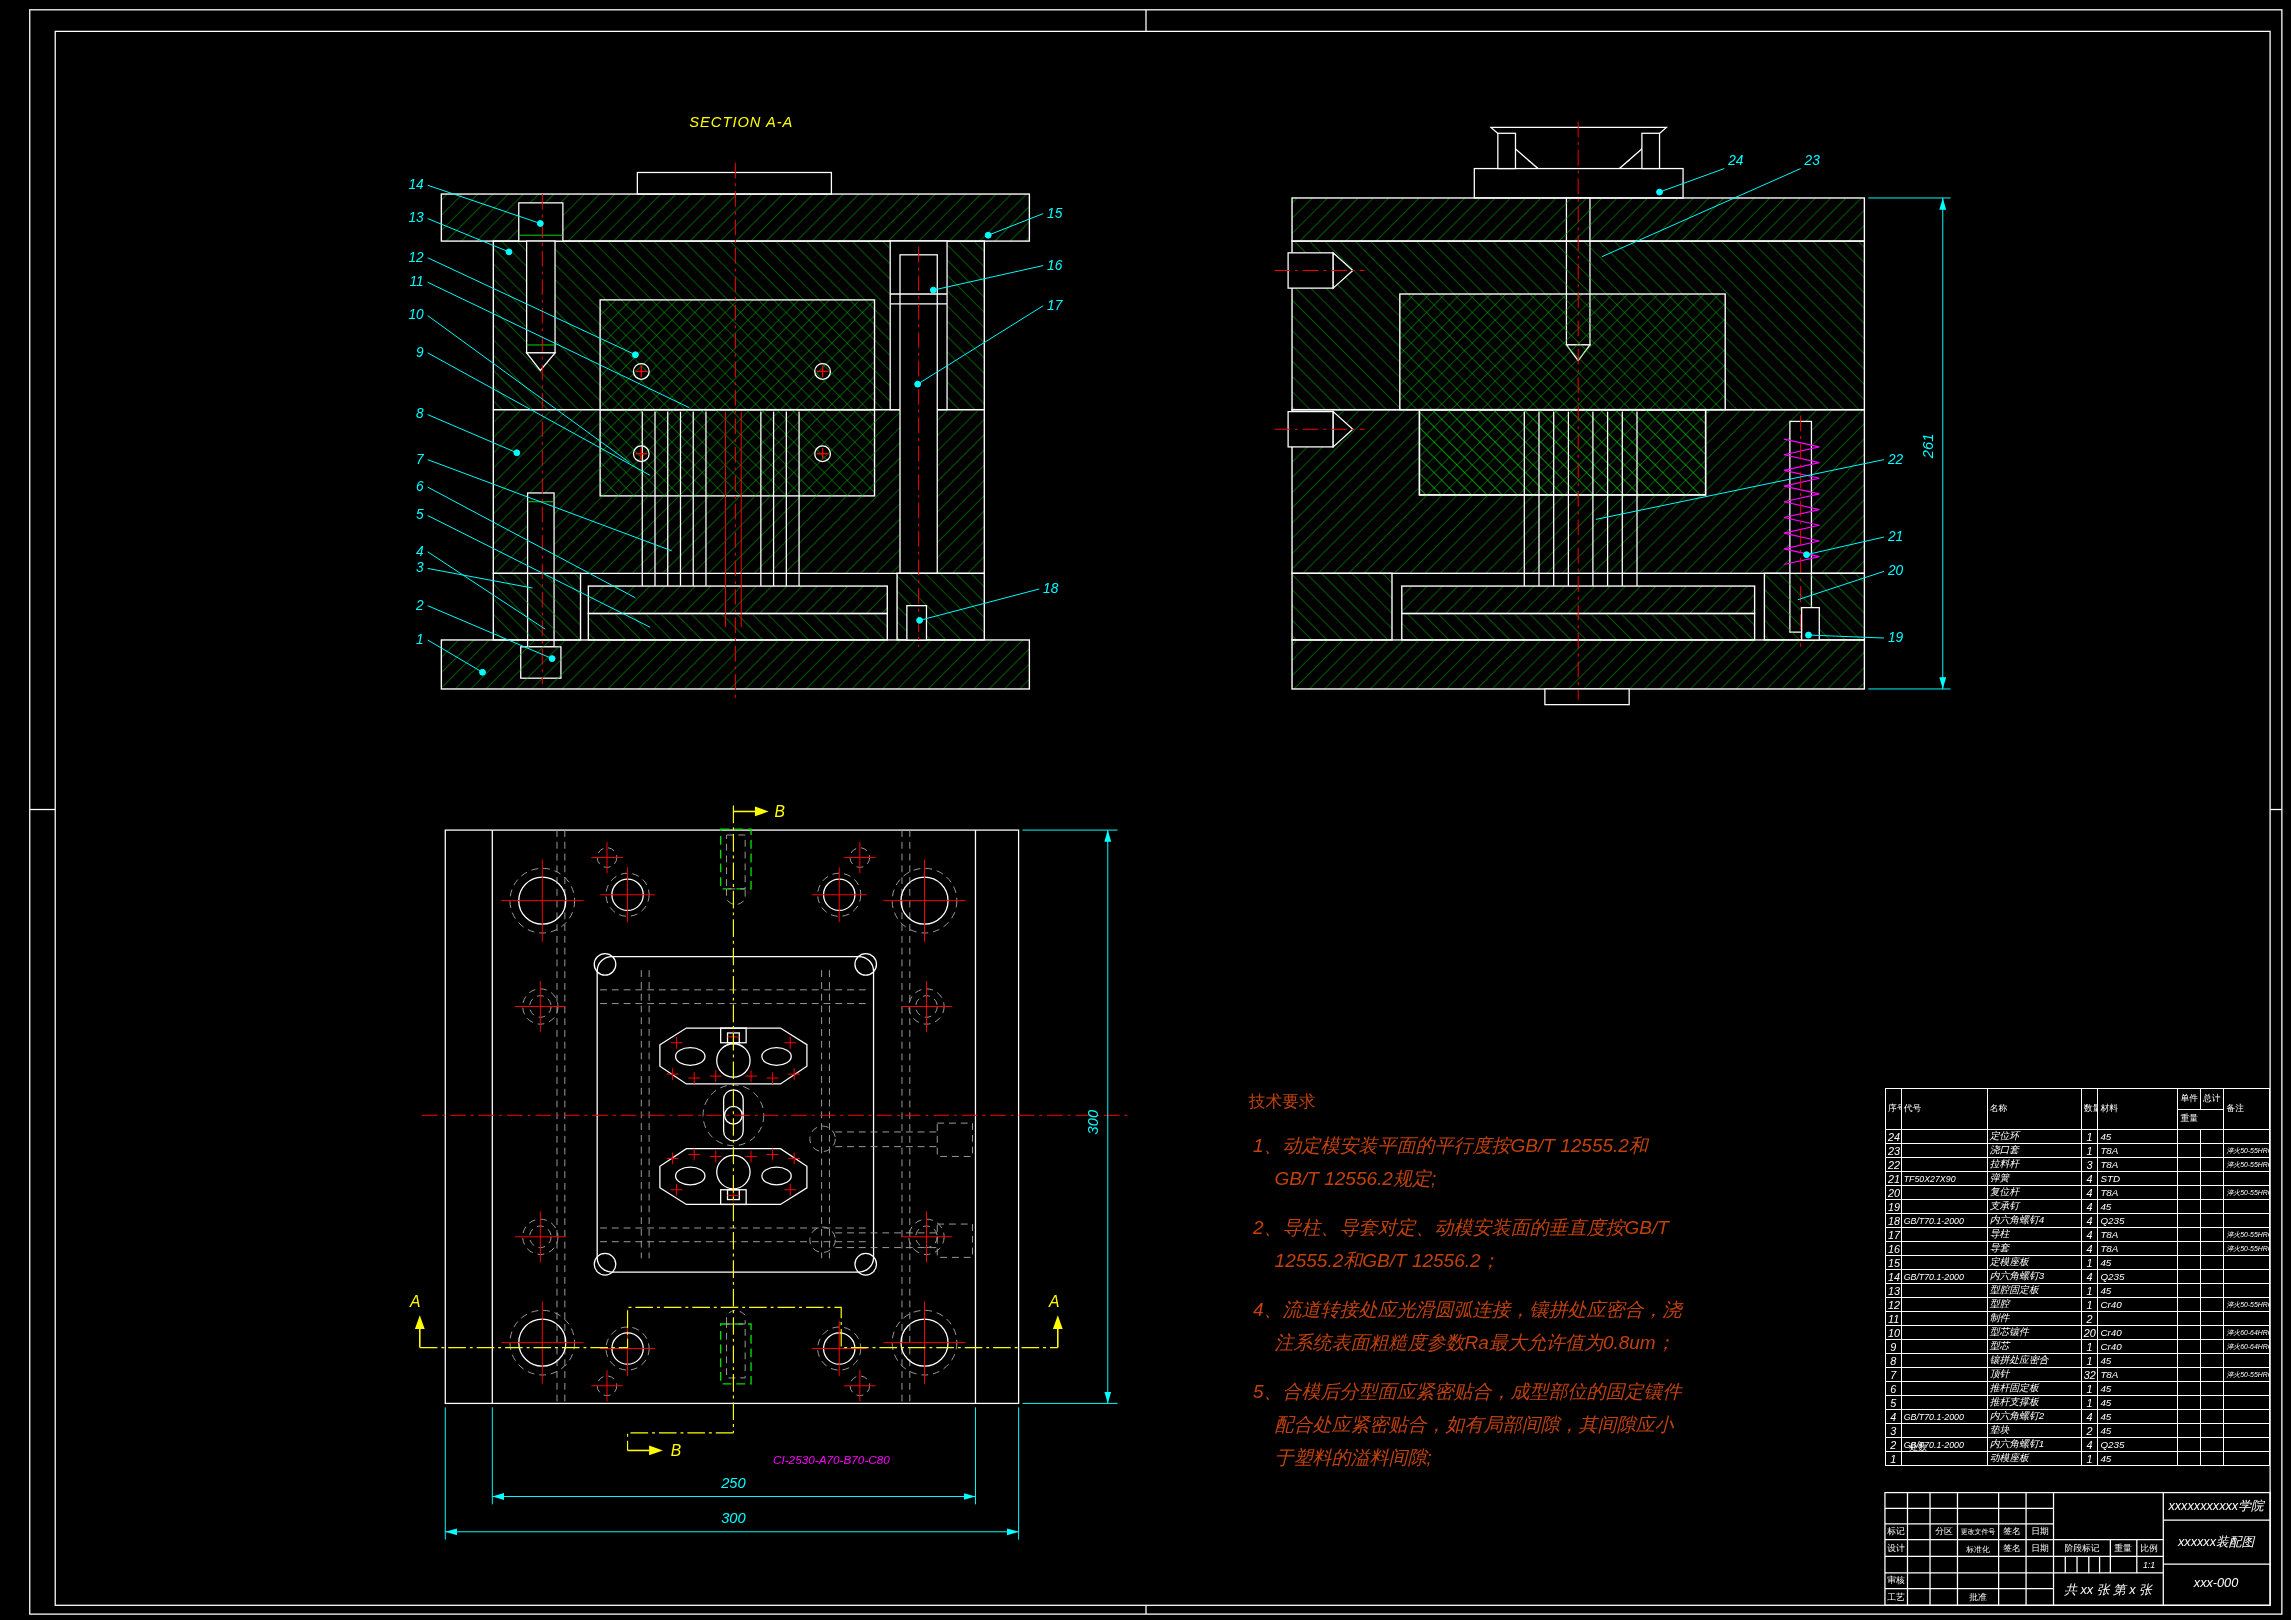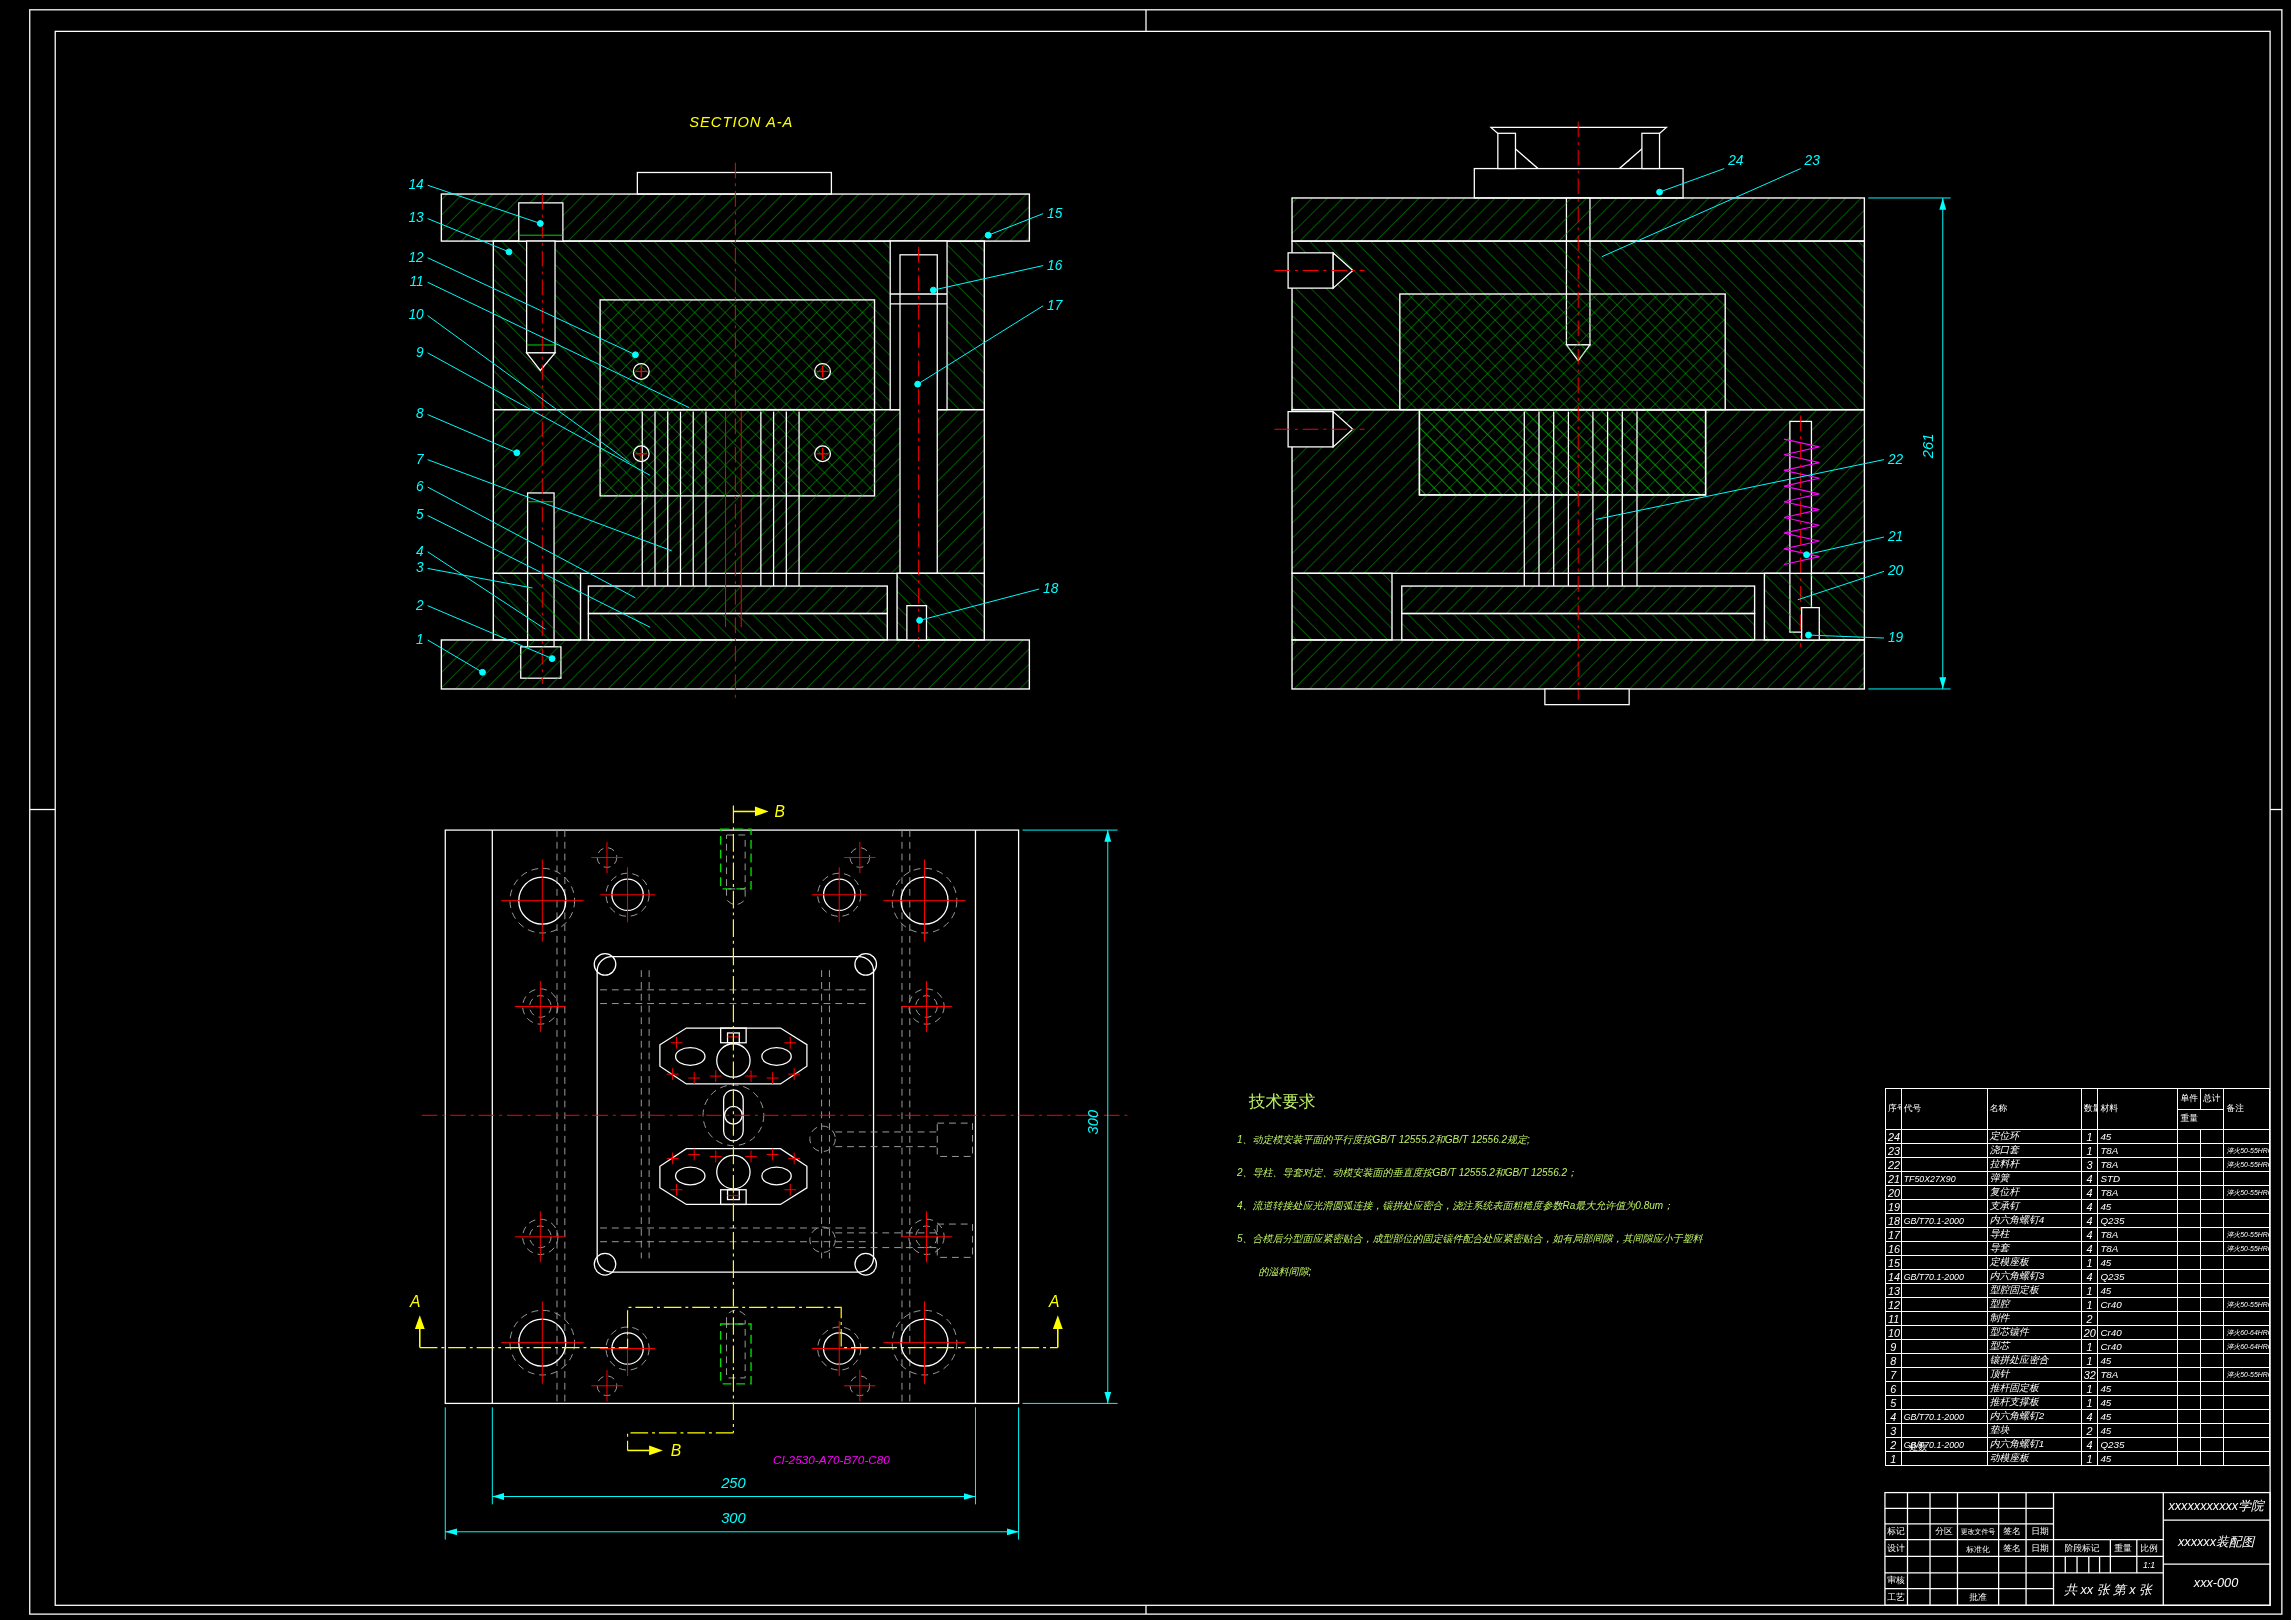--- a/index.html
+++ b/index.html
@@ -17,23 +17,23 @@
   .gy{stroke:#9c9c9c;stroke-width:1;fill:none;stroke-dasharray:7 5;}
   .gn{stroke:#00dc00;stroke-width:1.4;fill:none;stroke-dasharray:9 5;}
   .yl{stroke:#ffff00;stroke-width:1.2;fill:none;stroke-dasharray:18 4 3 4;}
   .ys{stroke:#ffff00;stroke-width:1.6;fill:none;}
   .bal{fill:#00ffff;font-size:14px;}
   .dim{fill:#00ffff;font-size:15px;text-anchor:middle;}
   .sec{fill:#ffff00;font-size:15px;letter-spacing:1px;}
   .cutl{fill:#ffff00;font-size:16px;}
   .mag{fill:#ff00ff;font-size:12px;text-anchor:middle;}
   
-  .techreq{position:absolute;left:1237px;top:1090px;width:470px;color:#bef264;}
+  .techreq{position:absolute;left:1237px;top:1090px;width:470px;color:#c2410c;}
   .techreq .tr-title{font-size:16.7px;margin:0 0 9.8px 11.8px;}
-  .techreq .tr-item{font-size:10px;line-height:33px;margin:0;padding-left:21.6px;text-indent:-21.6px;
+  .techreq .tr-item{font-size:19px;line-height:33px;margin:16px;padding-left:21.6px;text-indent:-21.6px;
                     font-style:italic;}
   
   .parts{position:absolute;left:1885px;top:1088px;width:385px;border-collapse:collapse;
          table-layout:fixed;color:#fff;background:#000;}
   .parts td,.parts th{border:1px solid #fff;padding:0 2px;overflow:hidden;white-space:nowrap;
          font-weight:normal;font-size:9.8px;height:13px;text-align:left;font-style:italic;}
   .parts thead th{text-align:left;font-style:normal;font-size:8.8px;height:19.6px;}
   .parts td:nth-child(1),.parts td:nth-child(4){text-align:center;font-size:10.8px;}
   .parts td:nth-child(2){font-size:8.8px;}
   .parts td:nth-child(8){font-size:6.9px;}

